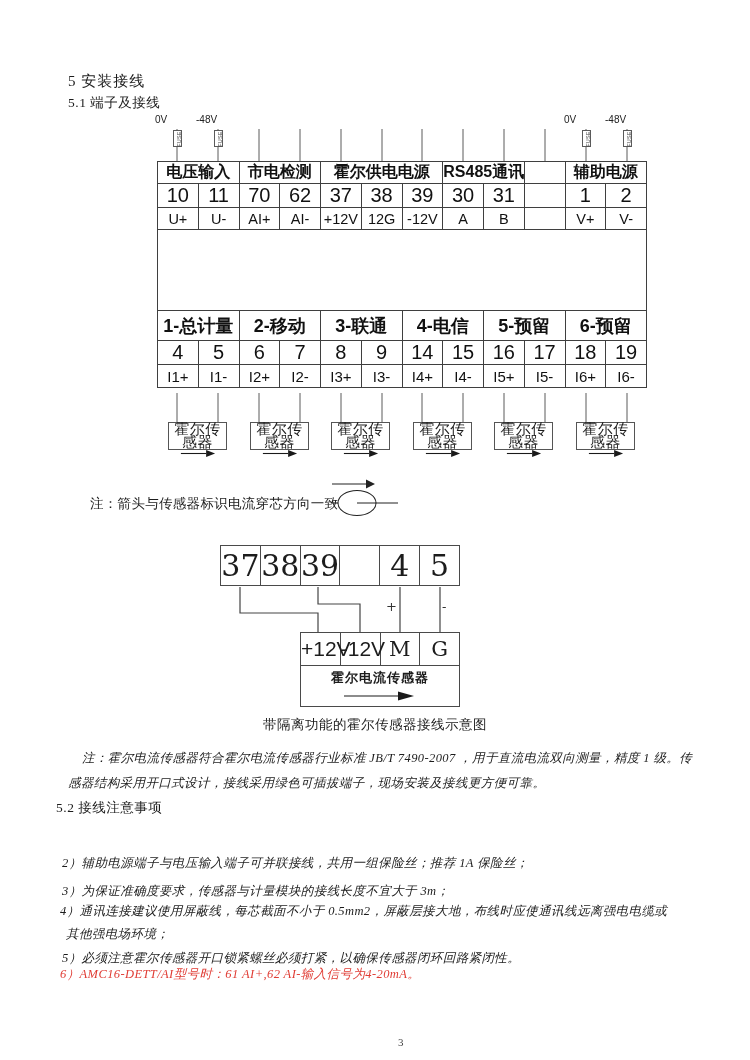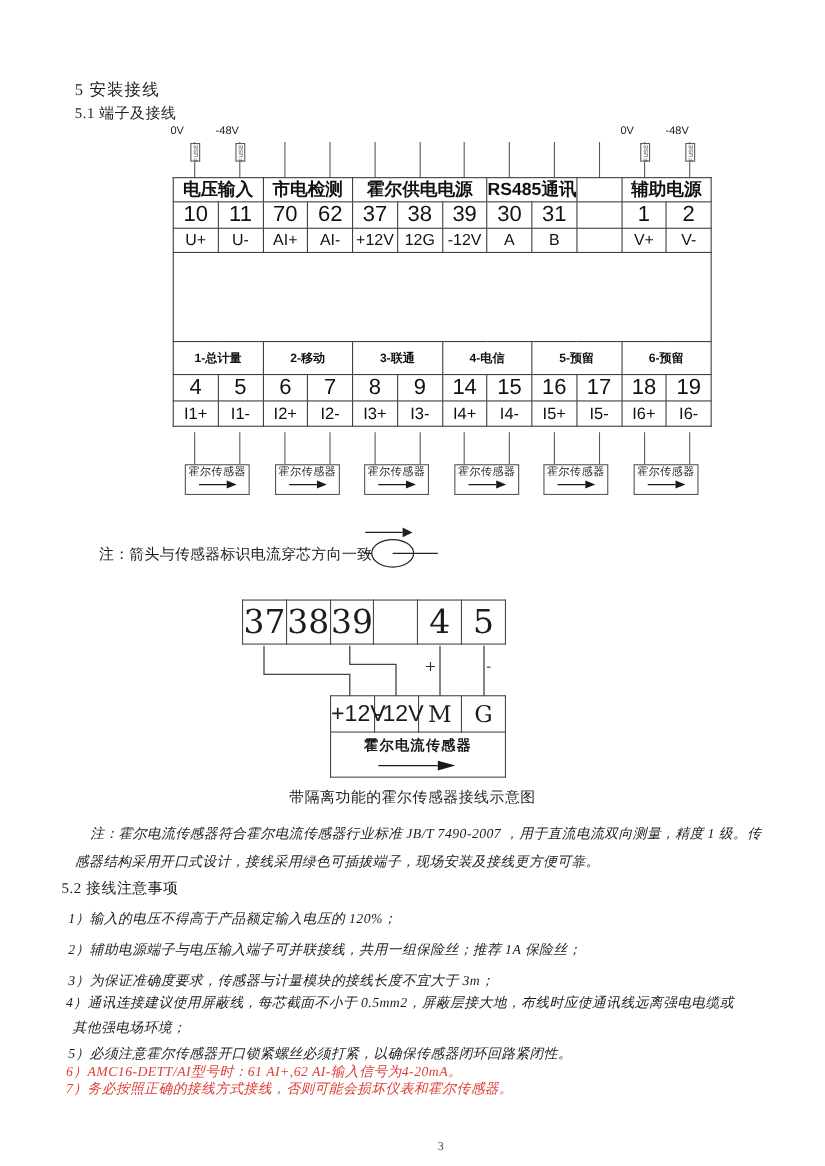--- a/index.html
+++ b/index.html
@@ -17,39 +17,39 @@
 
   
   table.tb { position:absolute; left:157px; top:161px; width:490px; border-collapse:collapse;
              table-layout:fixed; font-family:"Liberation Sans", sans-serif; color:#111; }
   table.tb td { border:1px solid #3f3f3f; text-align:center; vertical-align:middle;
                 padding:0; overflow:hidden; white-space:nowrap; }
   tr.r-grp  td { height:22px; font-size:16px; font-weight:600; }
   tr.r-num  td { height:23px; font-size:20px; }
   tr.r-lab  td { height:22px; font-size:14.5px; }
   tr.r-gap  td { height:81px; }
-  tr.r-grp2 td { height:30px; font-size:11px; font-weight:600; }
+  tr.r-grp2 td { height:30px; font-size:18px; font-weight:600; }
   tr.r-num2 td { height:24px; font-size:20px; }
   tr.r-lab2 td { height:23px; font-size:15px; }
 
   
   svg.wires path, svg.wires line { stroke:#5a5a5a; stroke-width:1; fill:none; }
   svg.d2w path { stroke:#444; stroke-width:1.2; fill:none; }
 
   
   .fuse-rect { position:absolute; width:9px; height:17px; background:#fff; border:1px solid #5a5a5a; }
   .fuse-text { position:absolute; font-family:"Liberation Sans",sans-serif; font-size:5.5px;
                color:#444; transform:rotate(-90deg); letter-spacing:0.2px; }
   .vlabel { position:absolute; width:44px; text-align:left; font-family:"Liberation Sans",sans-serif;
             font-size:10px; color:#222; }
 
   
   .sensor { position:absolute; top:422px; width:59px; height:28px; border:1px solid #555;
             text-align:center; background:#fff; }
-  .sensor-label { font-size:10px; line-height:13px; letter-spacing:0.5px; }
+  .sensor-label { font-size:15px; line-height:13px; letter-spacing:0.5px; }
   .sensor-arrow { display:block; margin:0 auto; width:40px; height:9px; }
   .arrow line { stroke:#1a1a1a; stroke-width:1.2; } .arrow polygon { fill:#1a1a1a; }
   svg.ct line { stroke:#222; stroke-width:1.1; } svg.ct polygon { fill:#222; }
   svg.ct ellipse { fill:#fff; stroke:#222; stroke-width:1.1; }
 
   
   table.d2 { position:absolute; border-collapse:collapse; table-layout:fixed;
              font-family:"DejaVu Serif", serif; color:#1c1c1c; }
   table.d2 td { border:1px solid #4a4a4a; text-align:center; vertical-align:middle; padding:0; }
   table.d2top { left:220px; top:545px; width:240px; }
@@ -299,24 +299,22 @@
     </tbody>
       </table>
 
     <div class="caption">带隔离功能的霍尔传感器接线示意图</div>
   </div>
 
   <div class="abs bt" style="left:82px; top:750px;">注：霍尔电流传感器符合霍尔电流传感器行业标准 JB/T 7490-2007 ，用于直流电流双向测量，精度 1 级。传</div>
   <div class="abs bt" style="left:68px; top:775px;">感器结构采用开口式设计，接线采用绿色可插拔端子，现场安装及接线更方便可靠。</div>
 
   <div class="abs h2" style="left:56px; top:799px;">5.2 接线注意事项</div>
-  <div class="abs bt" style="left:62px; top:827px;">1）输入的电压不得高于产品额定输入电压的 120%；</div>
   <div class="abs bt" style="left:62px; top:855px;">2）辅助电源端子与电压输入端子可并联接线，共用一组保险丝；推荐 1A 保险丝；</div>
   <div class="abs bt" style="left:62px; top:883px;">3）为保证准确度要求，传感器与计量模块的接线长度不宜大于 3m；</div>
   <div class="abs bt" style="left:60px; top:903px;">4）通讯连接建议使用屏蔽线，每芯截面不小于 0.5mm2，屏蔽层接大地，布线时应使通讯线远离强电电缆或</div>
   <div class="abs bt" style="left:66px; top:926px;">其他强电场环境；</div>
   <div class="abs bt" style="left:62px; top:950px;">5）必须注意霍尔传感器开口锁紧螺丝必须打紧，以确保传感器闭环回路紧闭性。</div>
   <div class="abs bt red" style="left:60px; top:966px;">6）AMC16-DETT/AI型号时：61 AI+,62 AI-输入信号为4-20mA。</div>
-  <div class="abs bt red" style="left:60px; top:982px;">7）务必按照正确的接线方式接线，否则可能会损坏仪表和霍尔传感器。</div>
 
   <div class="abs pagenum" style="left:398px; top:1036px;">3</div>
 
 </div>
 
 </body></html>

